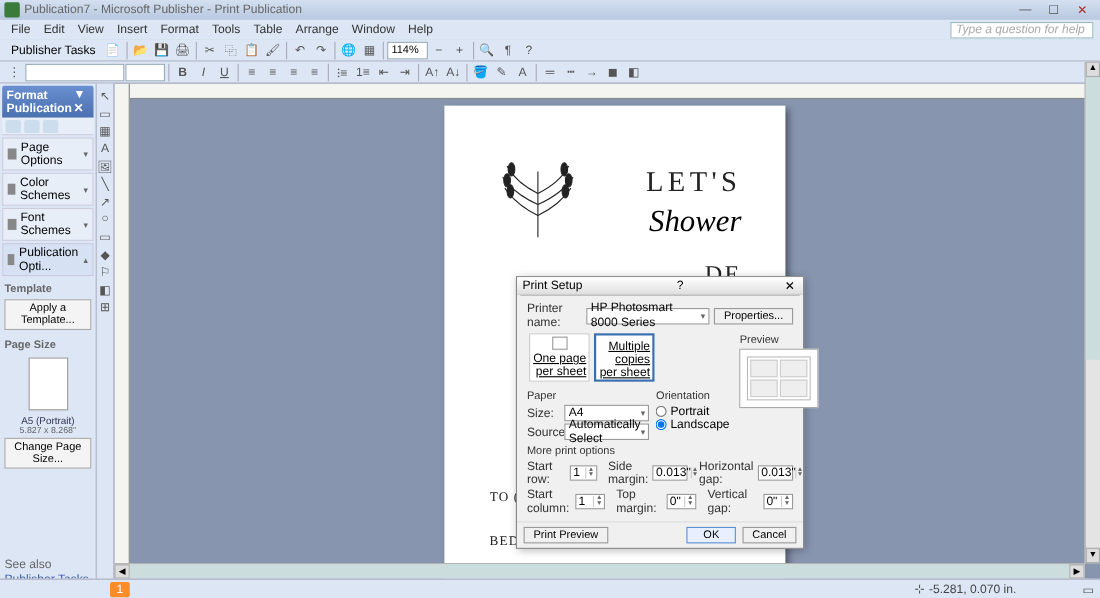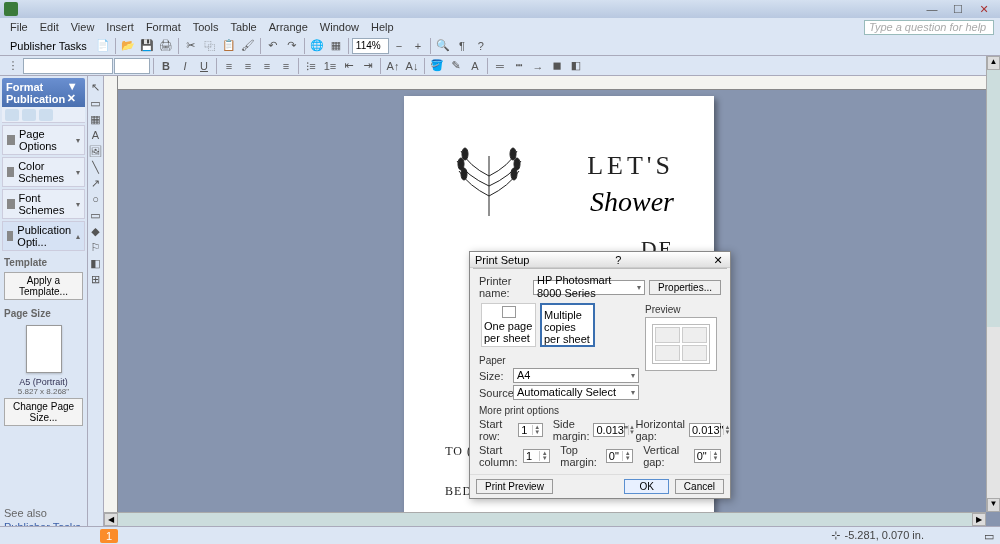--- a/index.html
+++ b/index.html
@@ -70,21 +70,21 @@
 .dlgtab { padding:2px 8px; background:#e4e4e4; border:1px solid #bbb; border-bottom:none; font-size:10px; position:relative; top:1px; }
 .dlgtab.active { background:#f0f0f0; z-index:1; }
 .dlgbody { border-top:1px solid #bbb; padding:4px 6px; margin:0 3px; }
 .dlgrow { display:flex; align-items:center; gap:4px; margin:2px 0; }
 .dlgrow label { width:50px; color:#333; }
 .dlgsel { flex:1; height:15px; background:#fff; border:1px solid #999; padding:0 3px; line-height:13px; font-size:10px; display:flex; align-items:center; }
 .dlgsel .dd { margin-left:auto; font-size:8px; color:#666; }
 .dlgbtn { padding:1px 8px; background:#f0f0f0; border:1px solid #999; font-size:10px; }
 .dlggroup { font-size:10px; color:#333; margin:3px 0 2px; }
 .dlgopts { display:flex; gap:4px; padding:2px; }
-.optcard { width:55px; height:44px; border:1px solid #ccc; background:#fff; display:flex; flex-direction:column; align-items:center; justify-content:center; font-size:8px; text-align:left; padding:2px; gap:2px; }
+.optcard { width:55px; height:44px; border:1px solid #ccc; background:#fff; display:flex; flex-direction:column; align-items:center; justify-content:center; font-size:8px; text-align:right; padding:2px; gap:2px;text-decoration:underline; }
 .optcard.sel { border:2px solid #3a6fb0; }
 .optcard .ic { width:20px; height:20px; }
 .dlgcols { display:flex; gap:6px; }
 .dlgcol { flex:1; }
 .preview { width:72px; height:54px; border:1px solid #aaa; background:#fff; margin-top:2px; display:flex; align-items:center; justify-content:center; }
 .prevpage { width:58px; height:40px; border:1px solid #bbb; display:grid; grid-template-columns:1fr 1fr; grid-template-rows:1fr 1fr; gap:2px; padding:2px; }
 .prevpage div { background:#eee; border:1px solid #ccc; }
 .radio { display:flex; align-items:center; gap:3px; font-size:10px; }
 .radio input { width:10px; height:10px; }
 .spin { width:32px; height:14px; background:#fff; border:1px solid #999; font-size:9px; padding-left:2px; display:flex; align-items:center; }
@@ -107,20 +107,21 @@
 .vscroll { position:absolute; right:0; top:56px; bottom:32px; width:14px; background:#e4e4e4; border-left:1px solid #aaa; display:flex; flex-direction:column; }
 .vscroll .sbtn { height:14px; background:#ddd; border:1px solid #aaa; text-align:center; font-size:8px; }
 .vscroll .track { flex:1; position:relative; }
 .vscroll .thumb { position:absolute; top:0; height:60%; width:100%; background:#cdd; }
 </style>
 </head>
 <body>
 
 <div class="titlebar">
   <div class="appicon"></div>
+  <span>Publication7 - Microsoft Publisher - Print Publication</span>
   <div class="spacer"></div>
   <div class="winbtn">—</div>
   <div class="winbtn">☐</div>
   <div class="winbtn close">✕</div>
 </div>
 
 <div class="menubar">
   <div class="menu">File</div>
   <div class="menu">Edit</div>
   <div class="menu">View</div>
@@ -338,20 +339,31 @@
                     </div>
                   </div>
                 <div class="dlgrow">
                     <label style="width:30px">Source:</label>
                     <div class="dlgsel">
                       <span>Automatically Select</span>
                       <span class="dd">▾</span>
                     </div>
                   </div>
               </div>
+              <div class="dlgcol" style="flex:0 0 70px">
+                <div class="dlggroup">Orientation</div>
+                <div class="radio">
+                    <input type="radio" style="">
+                    <span>Portrait</span>
+                  </div>
+                <div class="radio">
+                    <input type="radio" checked="" style="">
+                    <span>Landscape</span>
+                  </div>
+              </div>
             </div>
           </div>
           <div class="dlgcol" style="flex:0 0 76px">
             <div class="dlggroup">Preview</div>
             <div class="preview">
               <div class="prevpage">
                   <div></div>
                   <div></div>
                   <div></div>
                   <div></div>

